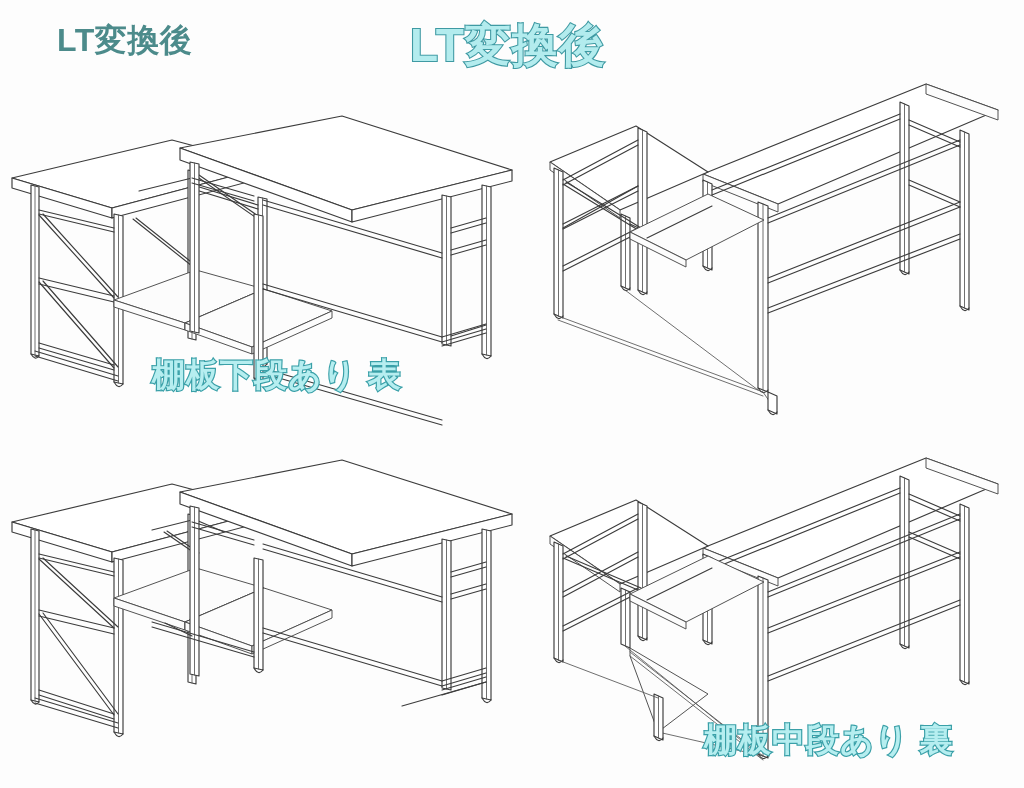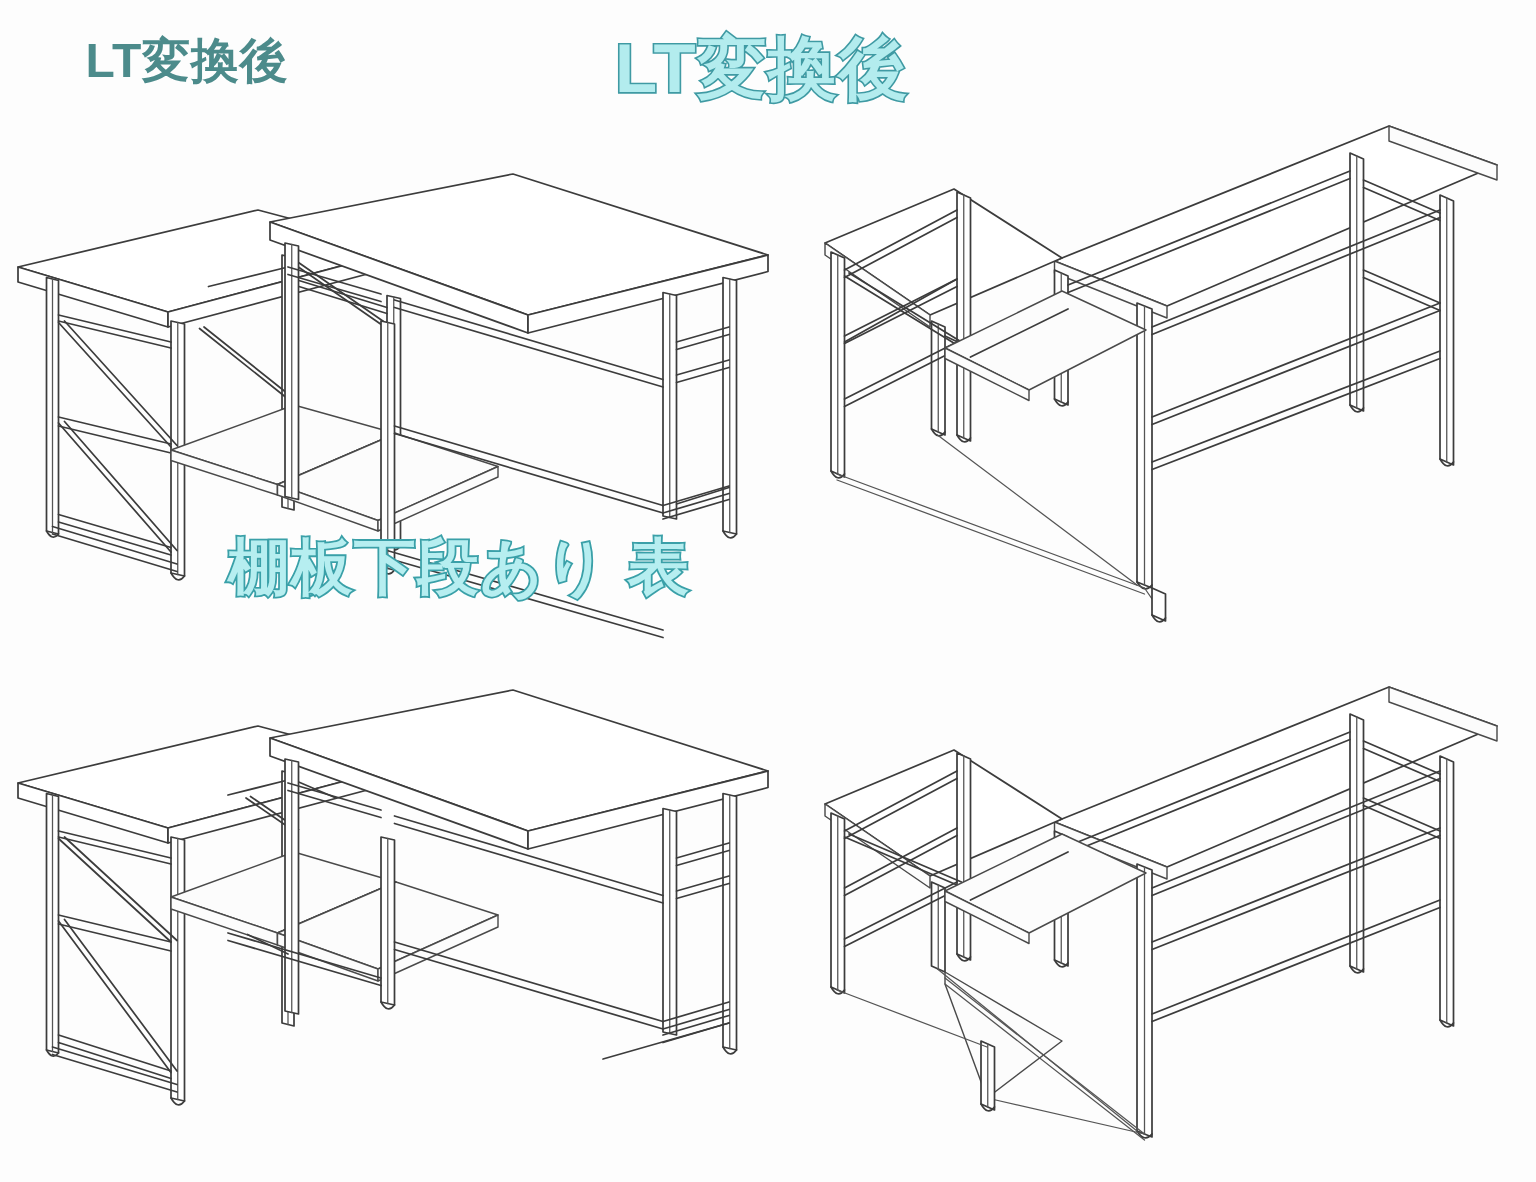--- a/index.html
+++ b/index.html
@@ -38,21 +38,21 @@
     color: #b3ecee;
     line-height: 1;
     white-space: nowrap;
     -webkit-text-stroke: 2.2px #3f9aa3;
     paint-order: stroke fill;
   }
 
   
   .caption {
     position: absolute;
-    font-size: 41px;
+    font-size: 33px;
     font-weight: 700;
     letter-spacing: 1px;
     color: #b6eef0;
     line-height: 1;
     white-space: nowrap;
     -webkit-text-stroke: 2.4px #3aa0a8;
     paint-order: stroke fill;
     z-index: 5;
   }
   .cap-tl { left: 152px;  top: 358px; }
@@ -540,14 +540,15 @@
         <path class="ln-thin" d="M130.5,256 L130.5,298"></path>
         <path class="ln" d="M126,296 q4.5,8 9,2"></path>
       </g>
       <g>
         <path class="ln-thin" d="M30,220 L130,258"></path>
         <path class="ln-thin" d="M97,206 L230,314"></path>
       </g>
     </svg>
   </div>
 
+  <div class="caption cap-br">棚板中段あり 裏</div>
 
 </div>
 
 </body></html>

